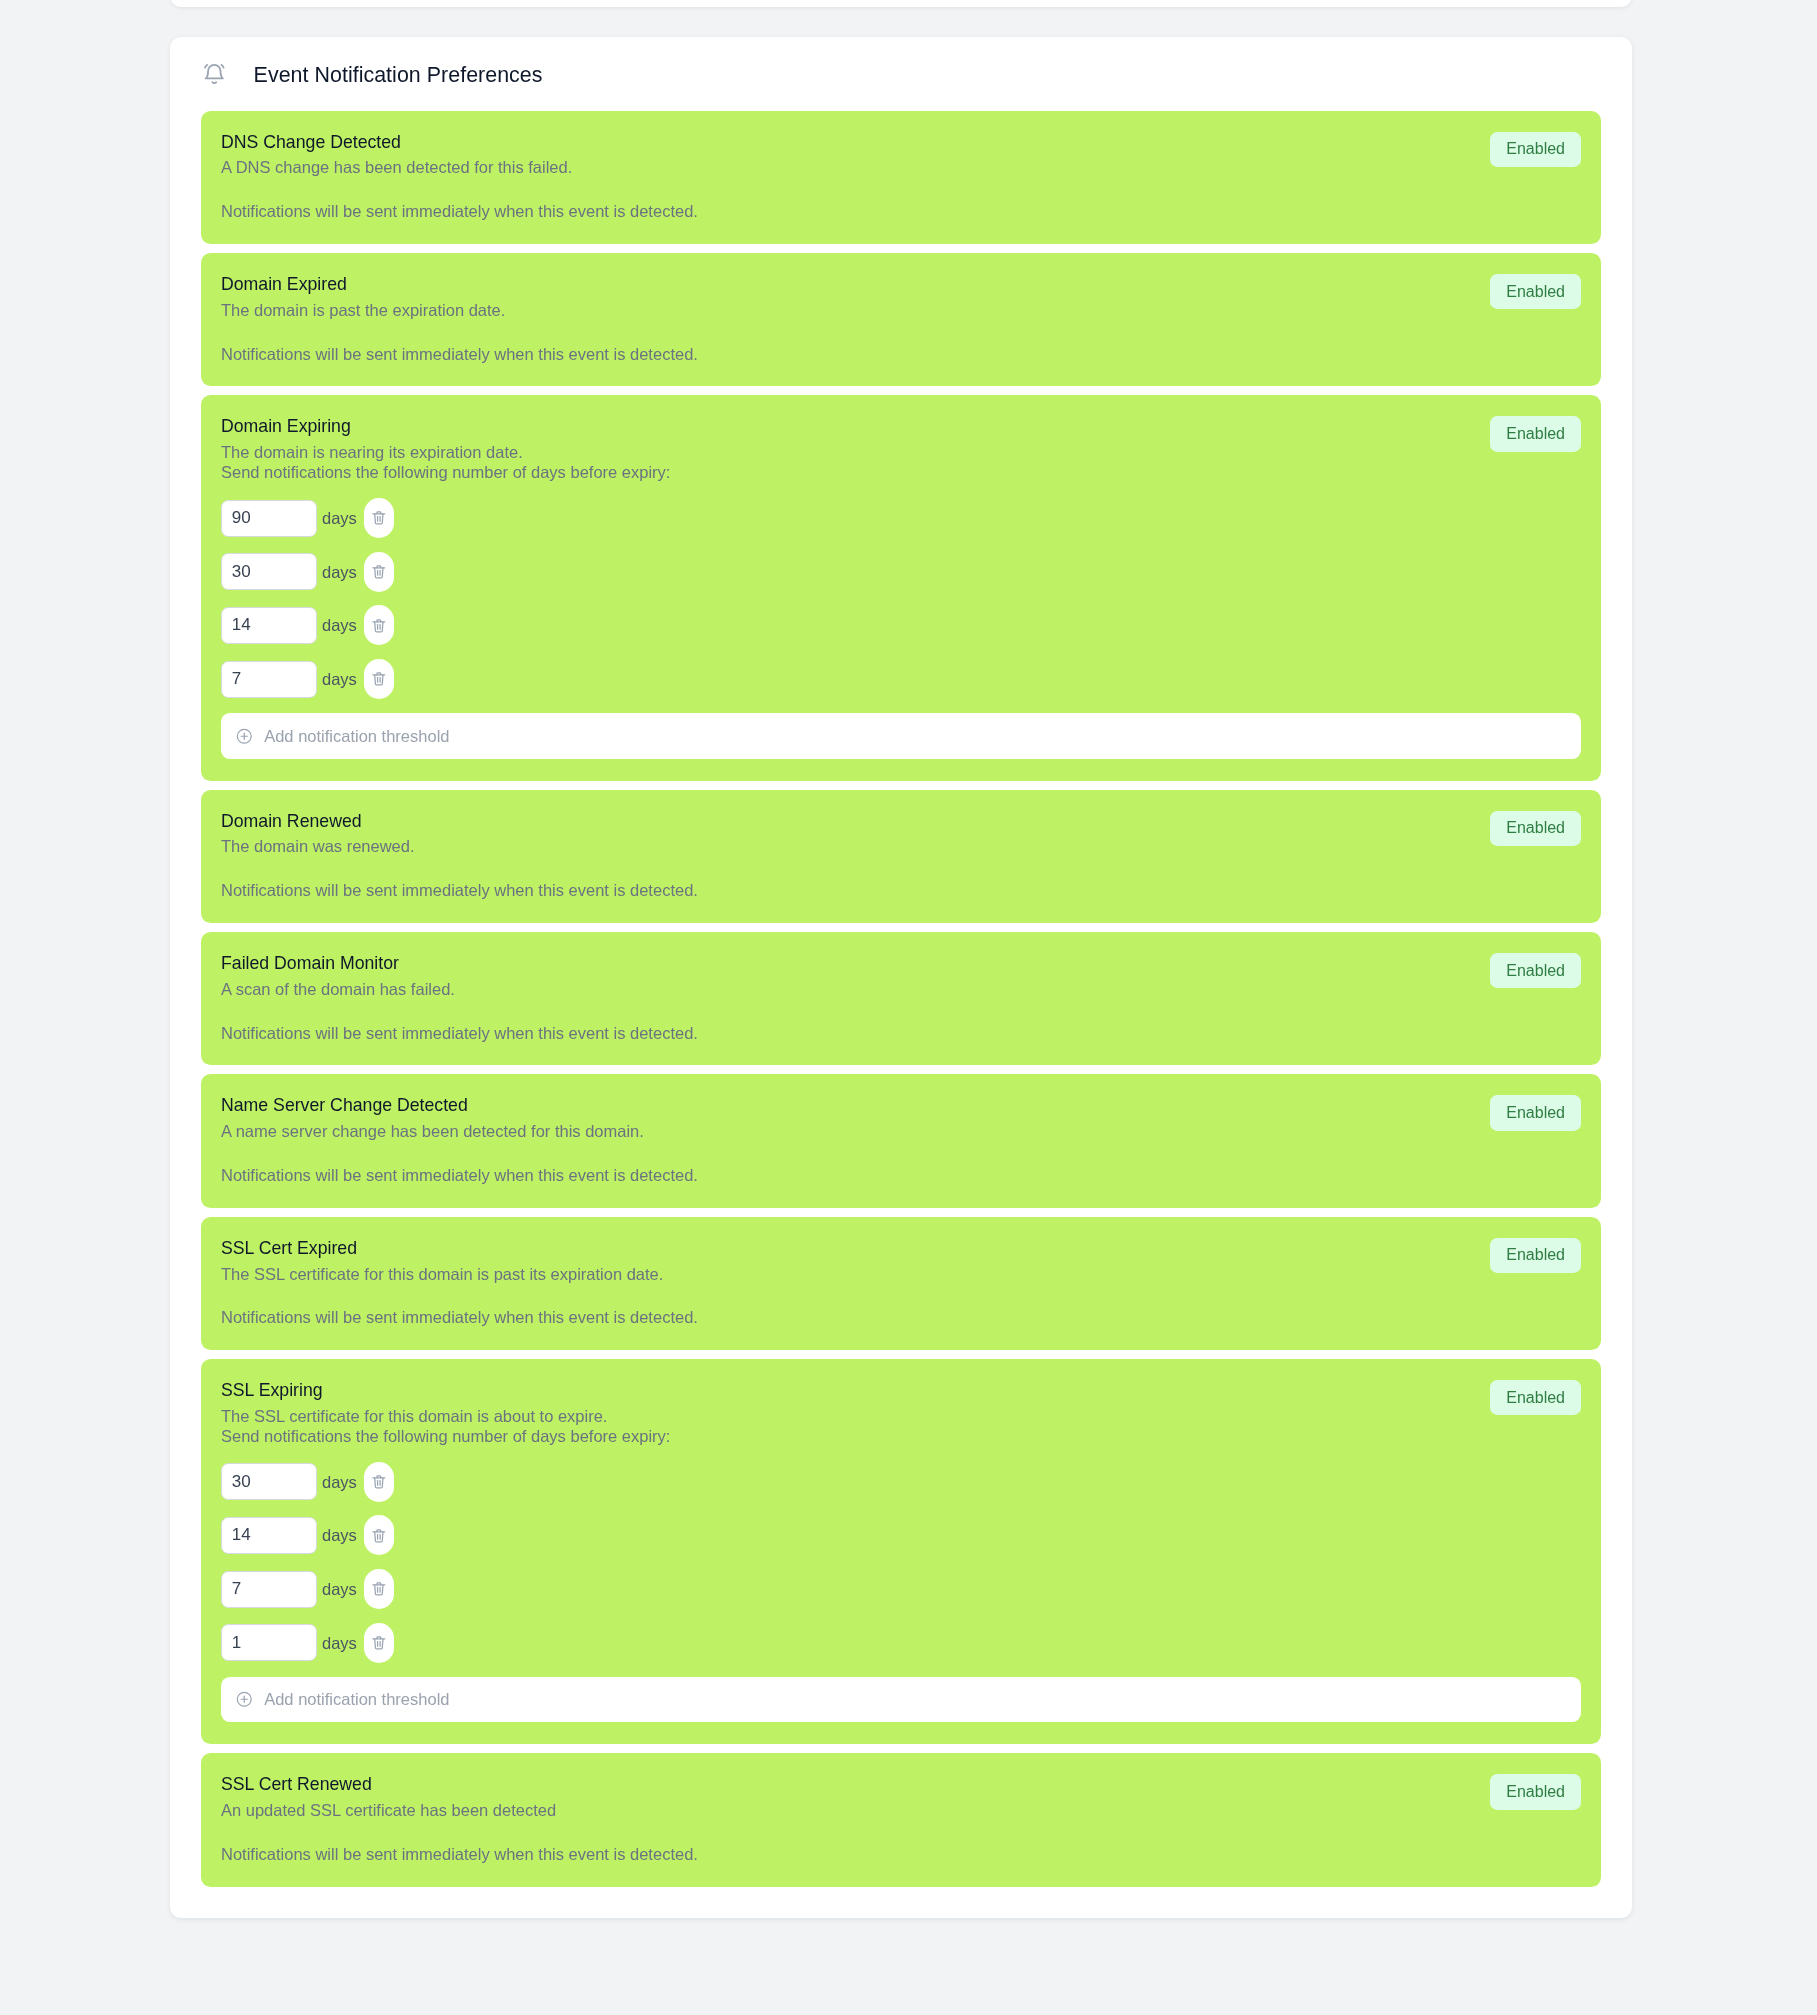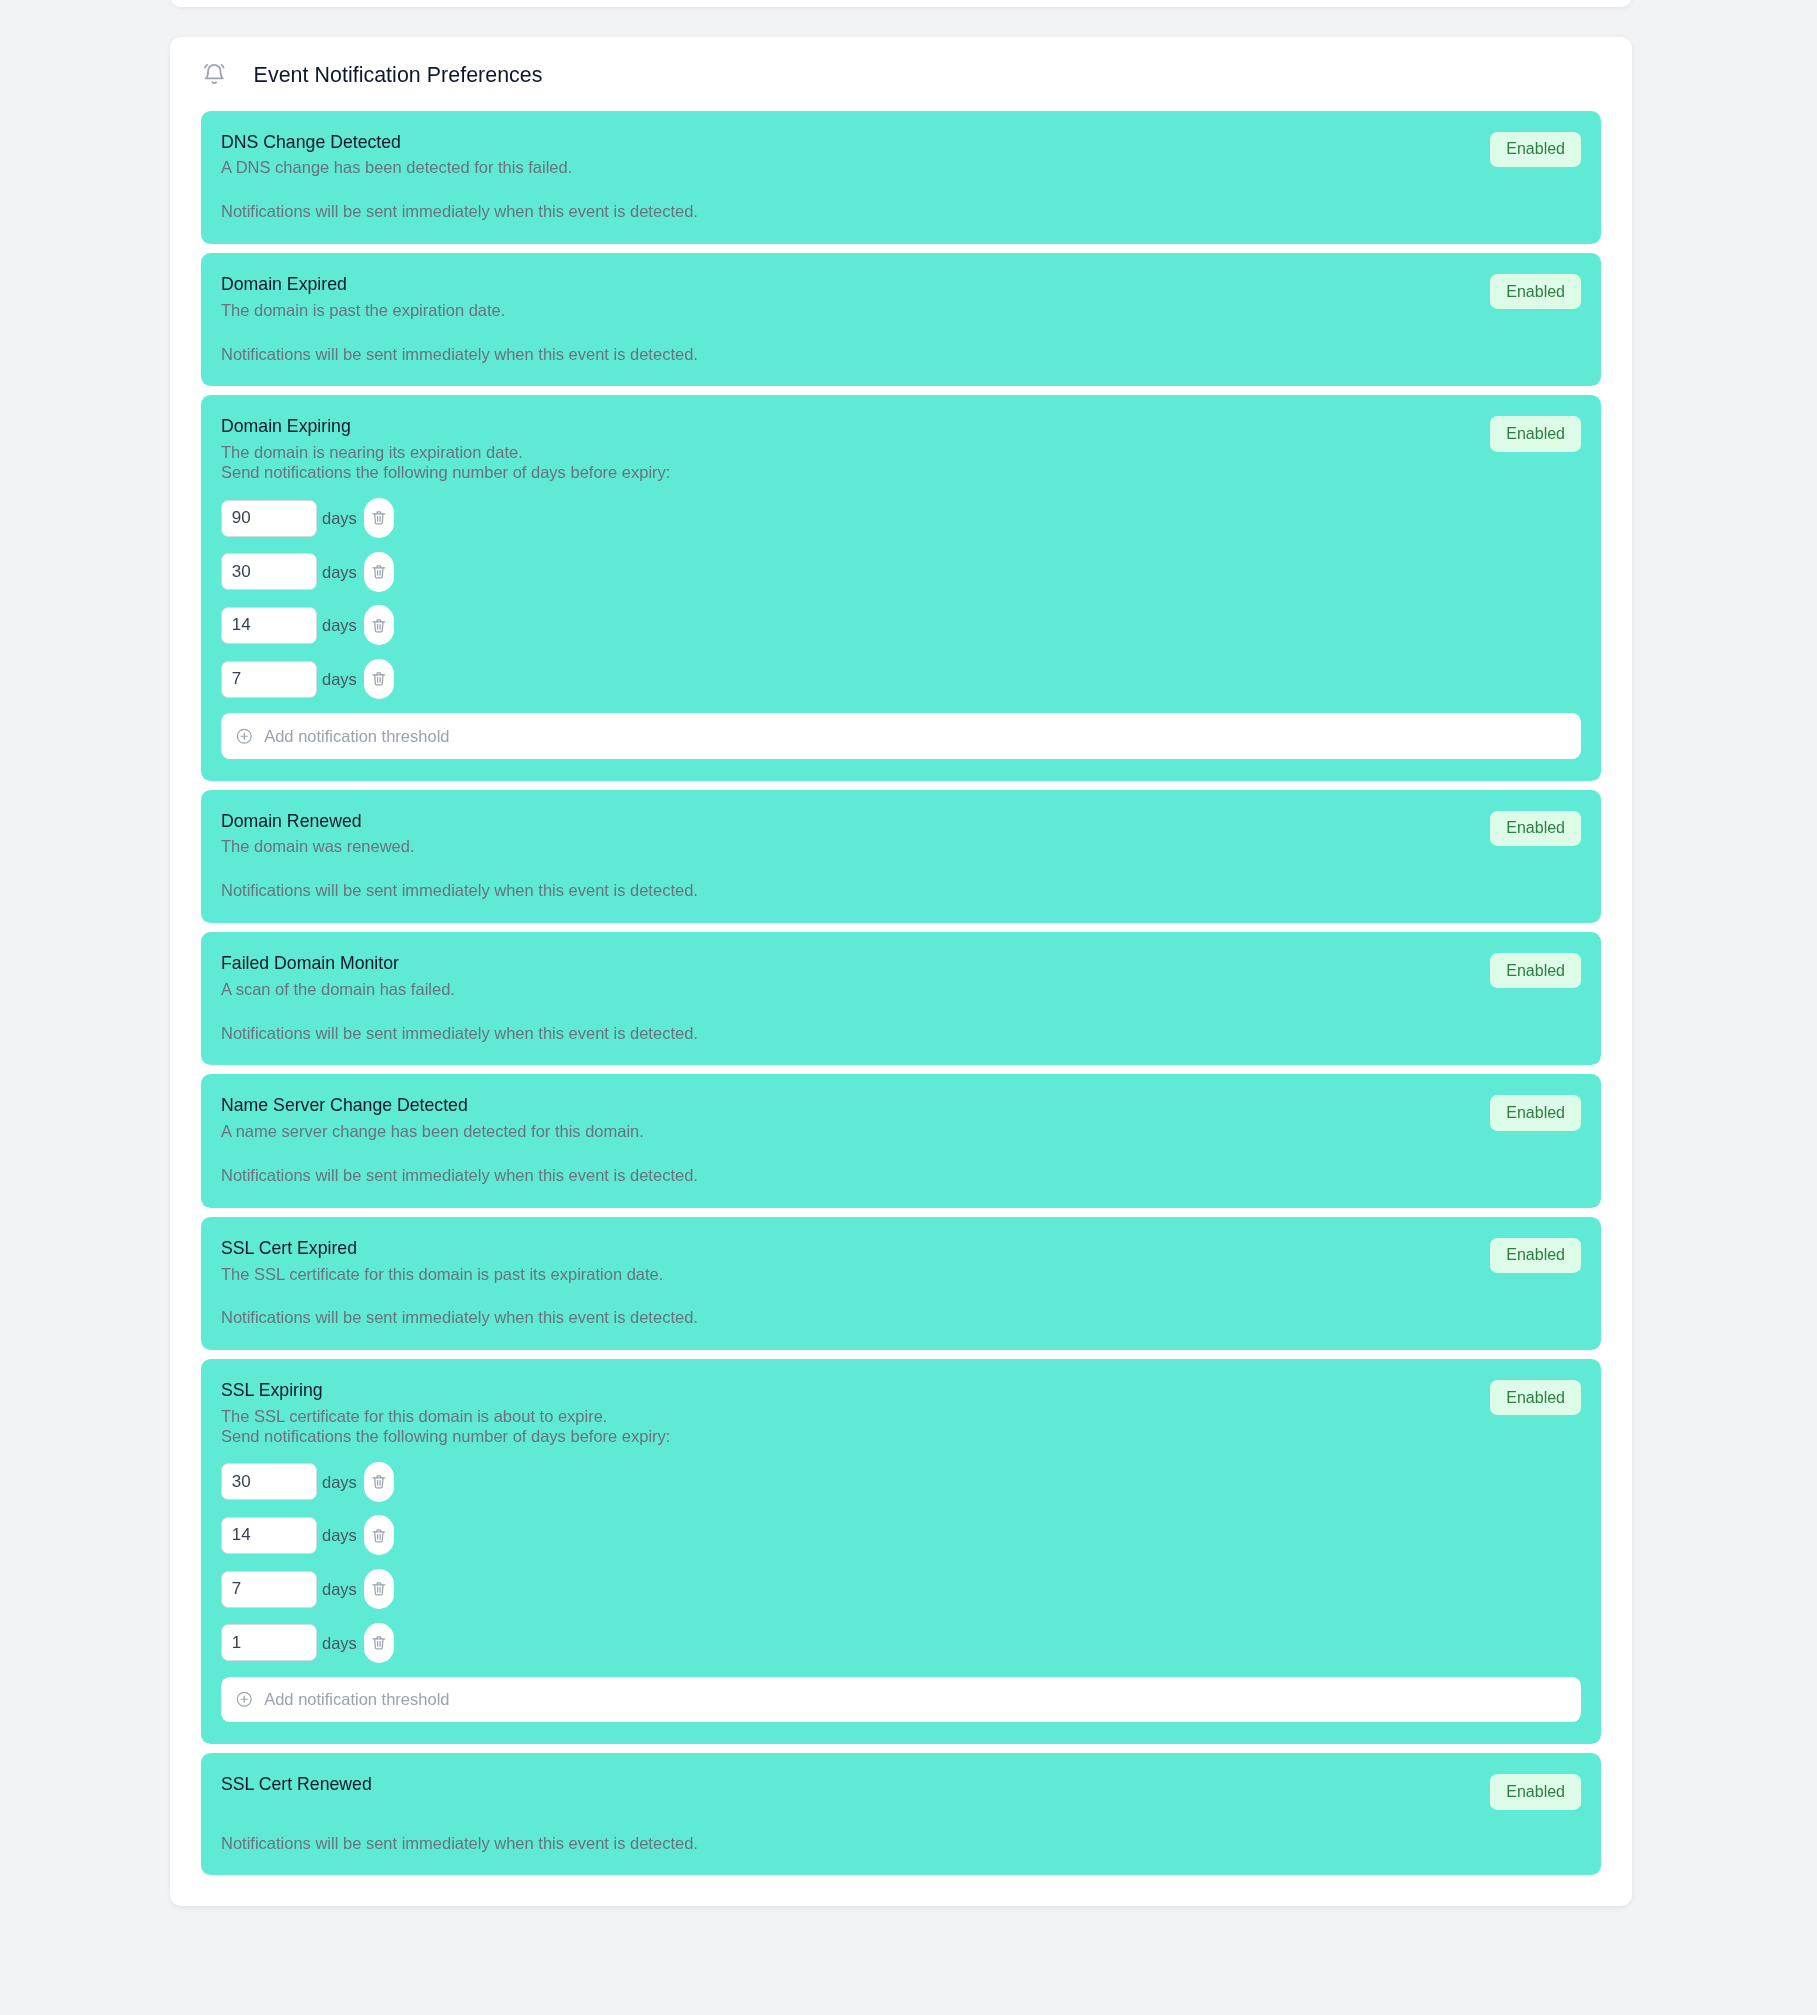--- a/index.html
+++ b/index.html
@@ -55,21 +55,21 @@
     margin-top: 20px;
     font-size: 17px;
     line-height: 1.2;
     color: #6b7280;
     padding: 0 31px;
   }
 
   .events { margin-top: 22px; padding: 0 31px; }
 
   .event-row {
-    background: #5eead4;
+    background: #bef264;
     border-radius: 9.7px;
     padding: 21px 20px 22px 20px;
     position: relative;
     margin-bottom: 8.9px;
   }
   .event-row:last-child { margin-bottom: 0; }
 
   .event-head { display: flex; align-items: flex-start; }
   .event-text { flex: 1 1 auto; min-width: 0; }
 
@@ -425,20 +425,21 @@
                 <path d="M8 12h8"></path>
               </svg>
             </span>
             <span class="add-threshold-label">Add notification threshold</span>
           </button>
         </div>
         <div class="event-row">
           <div class="event-head">
             <div class="event-text">
               <div class="event-name">SSL Cert Renewed</div>
+              <div class="event-desc">An updated SSL certificate has been detected</div>
             </div>
             <div class="badge">Enabled</div>
           </div>
           <div class="event-note">Notifications will be sent immediately when this event is detected.</div>
         </div>
       </div>
 
   </div>
 </div>
 

